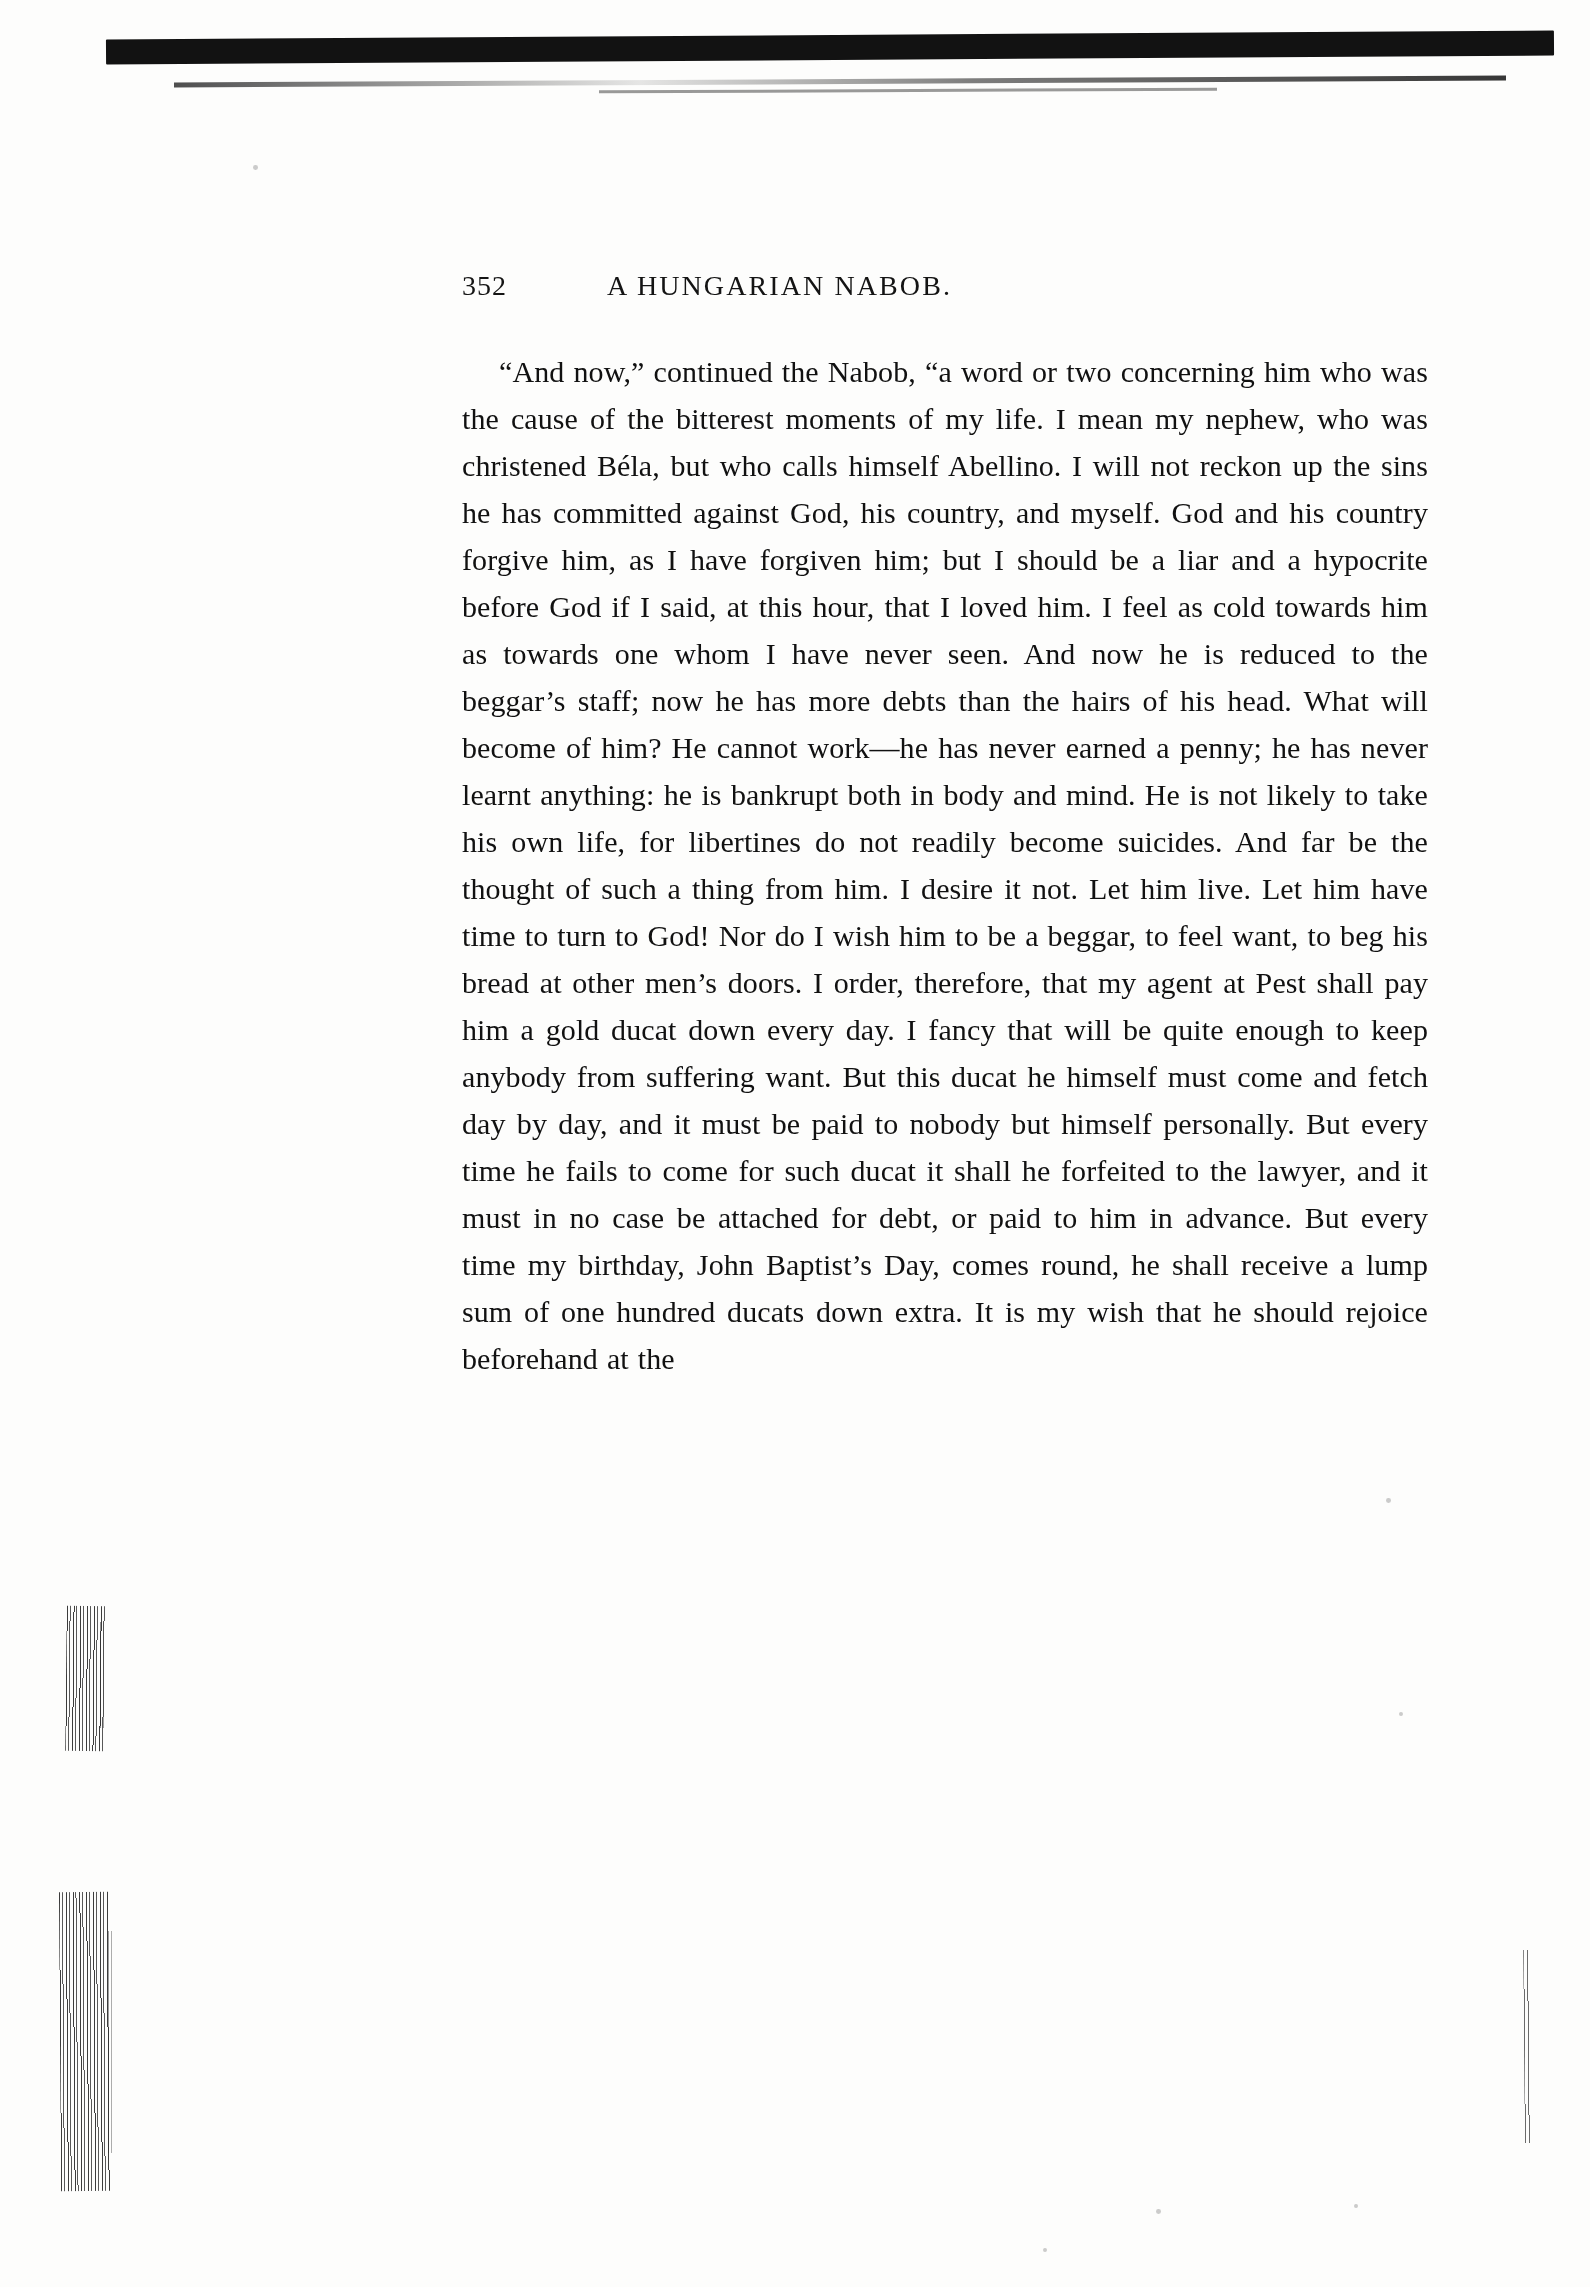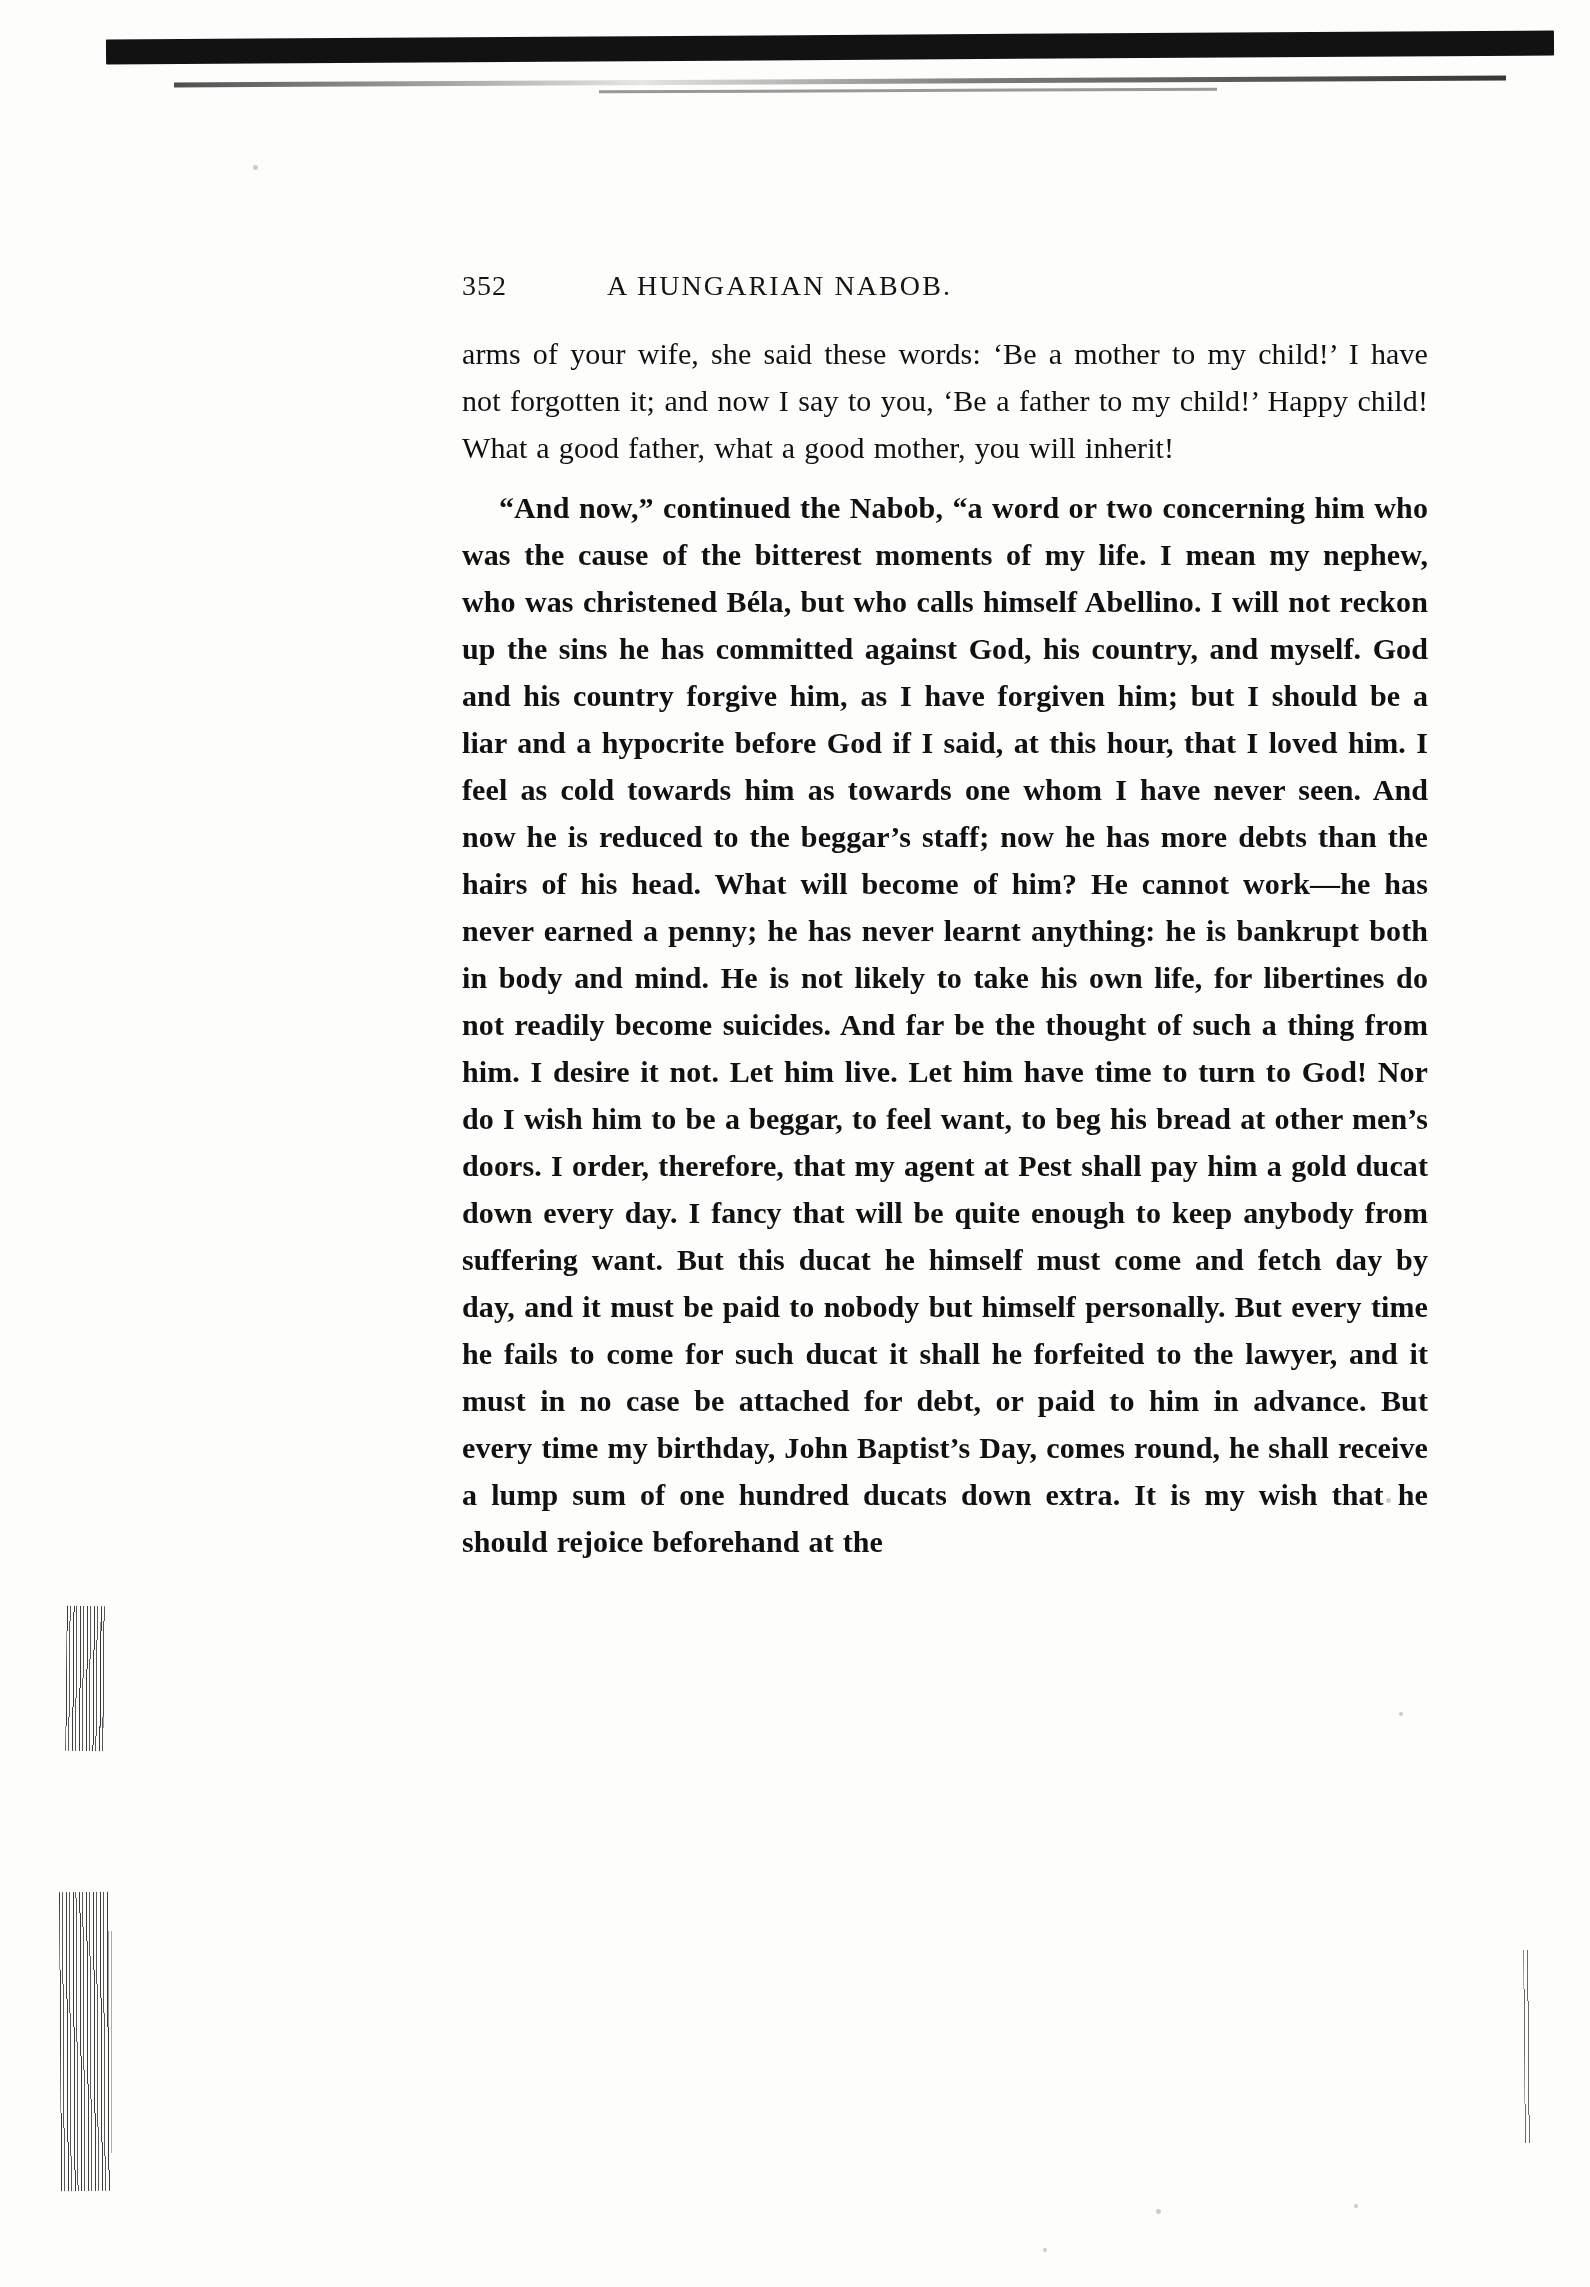--- a/index.html
+++ b/index.html
@@ -88,21 +88,21 @@
   #content {
     position: absolute;
     left: 462px;
     top: 270px;
     width: 966px;
   }
 
   .header-row {
     display: flex;
     align-items: baseline;
-    margin-bottom: 28px;
+    margin-bottom: 46px;
   }
   .folio {
     font-size: 28px;
     letter-spacing: 1px;
     color: #151515;
     width: 145px;
     font-family: "Liberation Serif", serif;
   }
   .running-head {
     font-size: 28px;
@@ -150,18 +150,17 @@
   <div class="speck" style="left:253px;  top:165px;  width:4.8px; height:4.8px;"></div>
   <div class="speck" style="left:1043px; top:2248px; width:3.9px; height:3.9px;"></div>
 
   <div id="content">
 
     <div class="header-row">
       <div class="folio">352</div>
       <div class="running-head">A HUNGARIAN NABOB.</div>
     </div>
 
-    <p class="para">arms of your wife, she said these words: ‘Be a mother to my child!’ I have not forgotten it; and now I say to you, ‘Be a father to my child!’ Happy child! What a good father, what a good mother, you will inherit!</p>
     <p class="para indent">“And now,” continued the Nabob, “a word or two concerning him who was the cause of the bitterest moments of my life. I mean my nephew, who was christened Béla, but who calls himself Abellino. I will not reckon up the sins he has committed against God, his country, and myself. God and his country forgive him, as I have forgiven him; but I should be a liar and a hypocrite before God if I said, at this hour, that I loved him. I feel as cold towards him as towards one whom I have never seen. And now he is reduced to the beggar’s staff; now he has more debts than the hairs of his head. What will become of him? He cannot work—he has never earned a penny; he has never learnt anything: he is bankrupt both in body and mind. He is not likely to take his own life, for libertines do not readily become suicides. And far be the thought of such a thing from him. I desire it not. Let him live. Let him have time to turn to God! Nor do I wish him to be a beggar, to feel want, to beg his bread at other men’s doors. I order, therefore, that my agent at Pest shall pay him a gold ducat down every day. I fancy that will be quite enough to keep anybody from suffering want. But this ducat he himself must come and fetch day by day, and it must be paid to nobody but himself personally. But every time he fails to come for such ducat it shall he forfeited to the lawyer, and it must in no case be attached for debt, or paid to him in advance. But every time my birthday, John Baptist’s Day, comes round, he shall receive a lump sum of one hundred ducats down extra. It is my wish that he should rejoice beforehand at the</p>
 
   </div>
 </div>
 
 
 </body></html>

